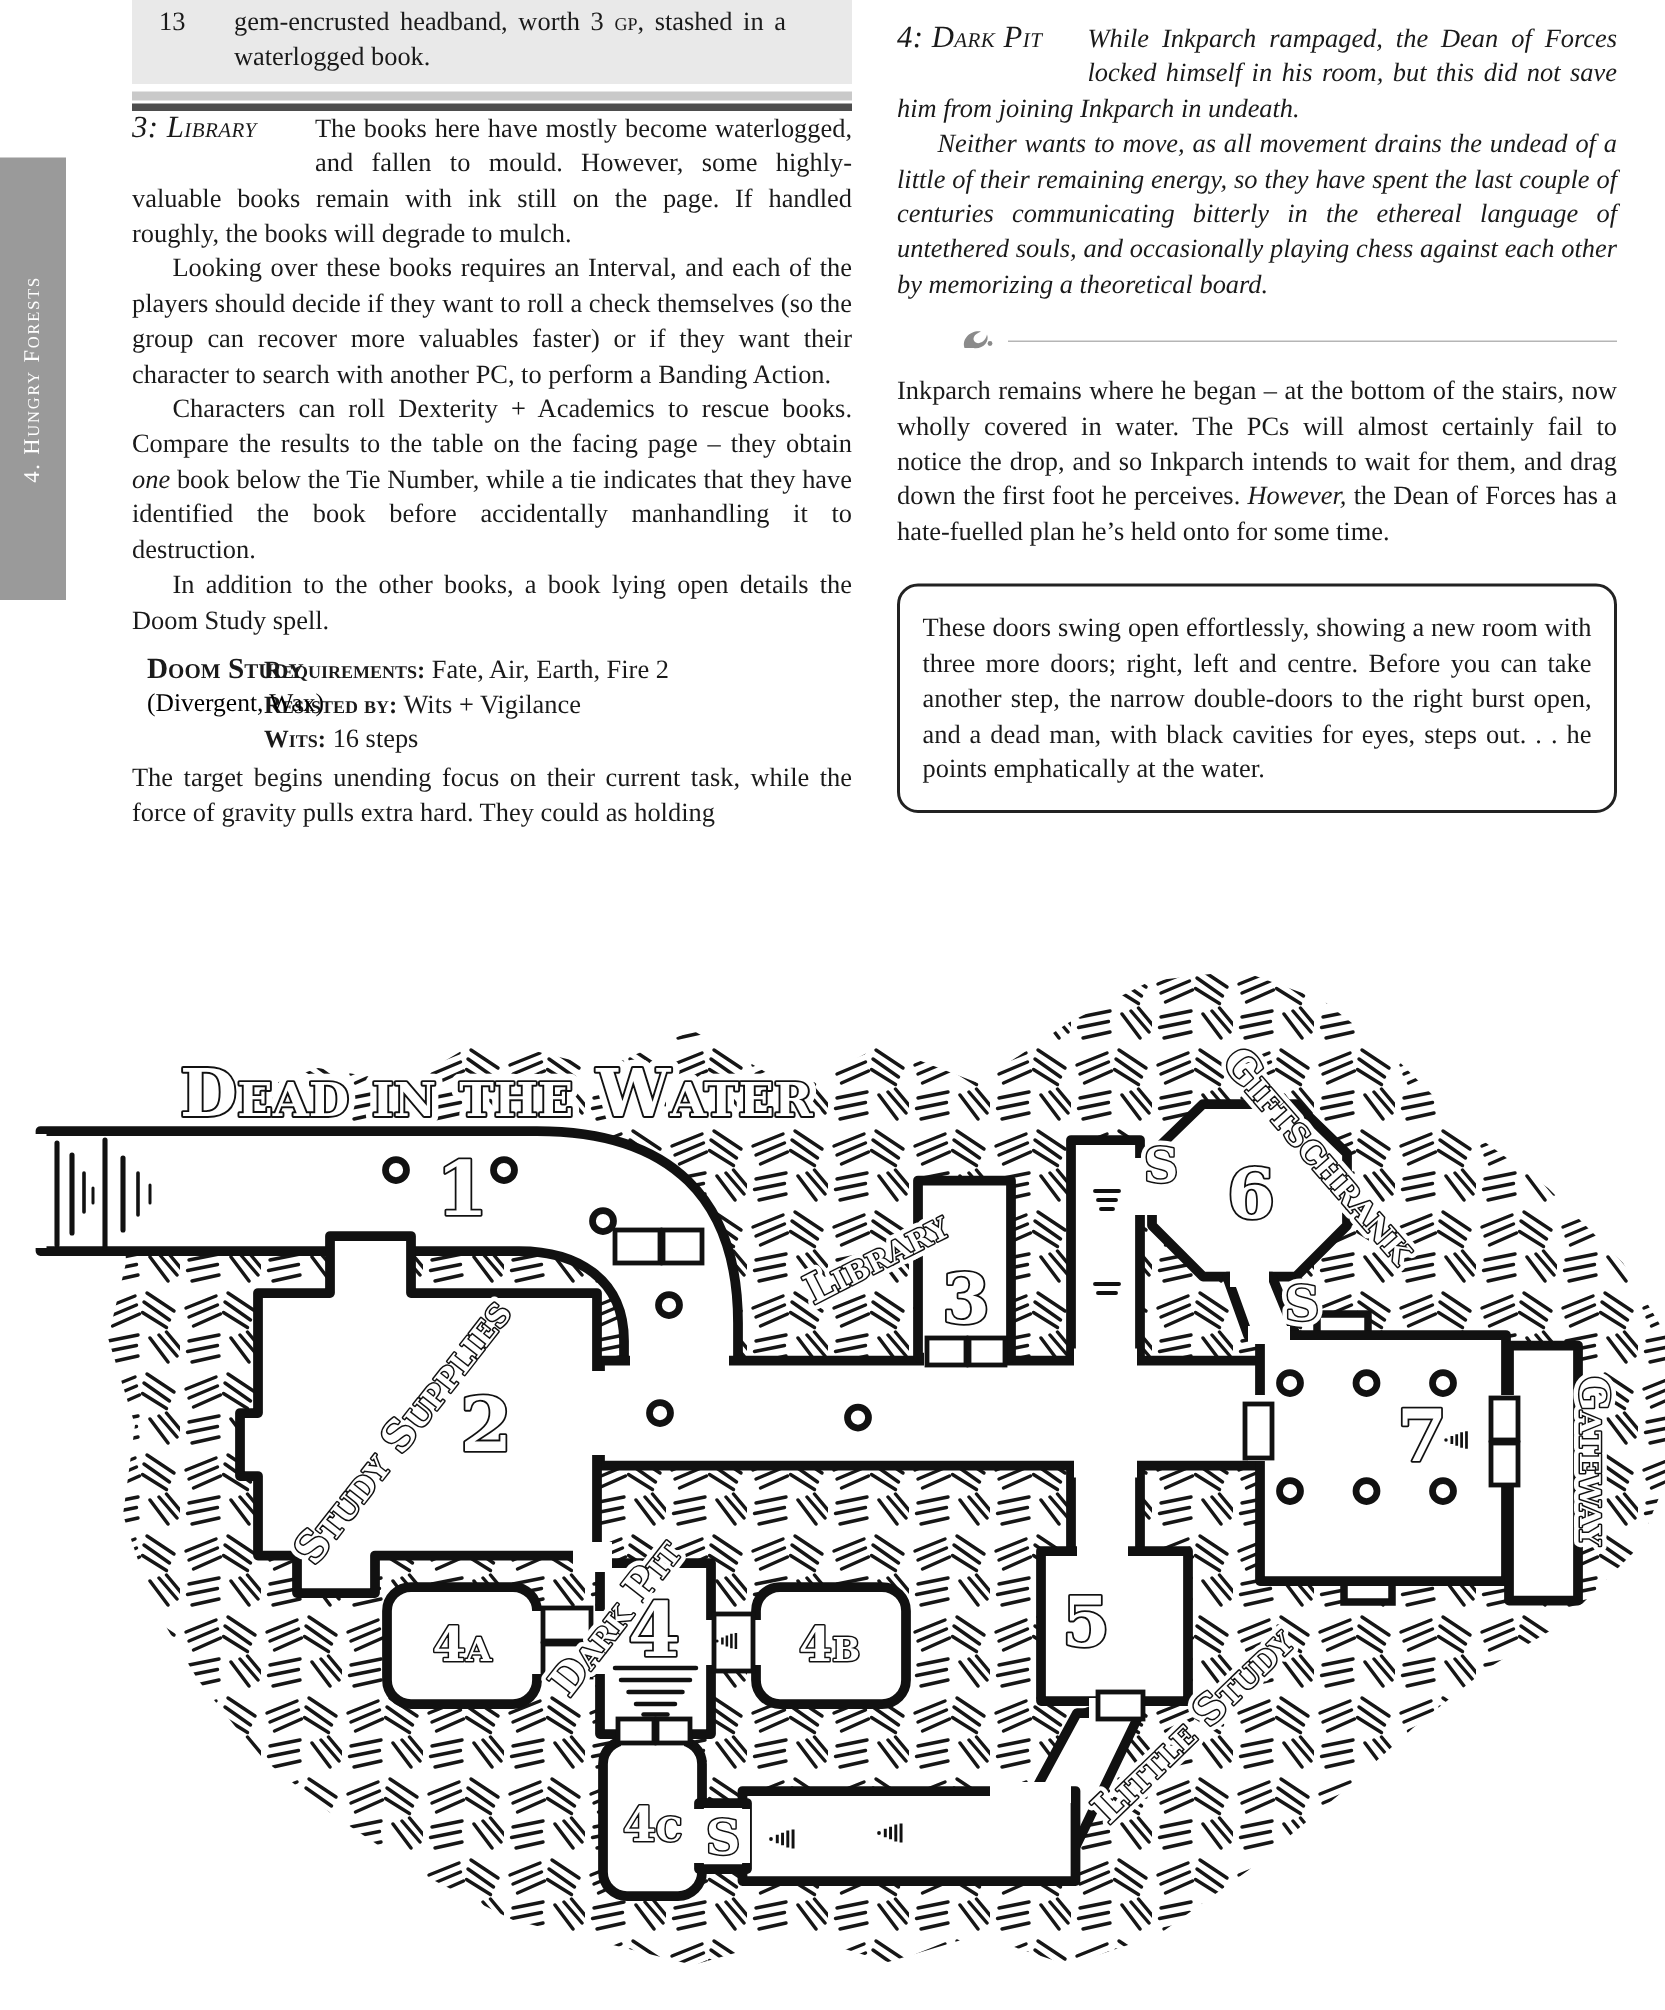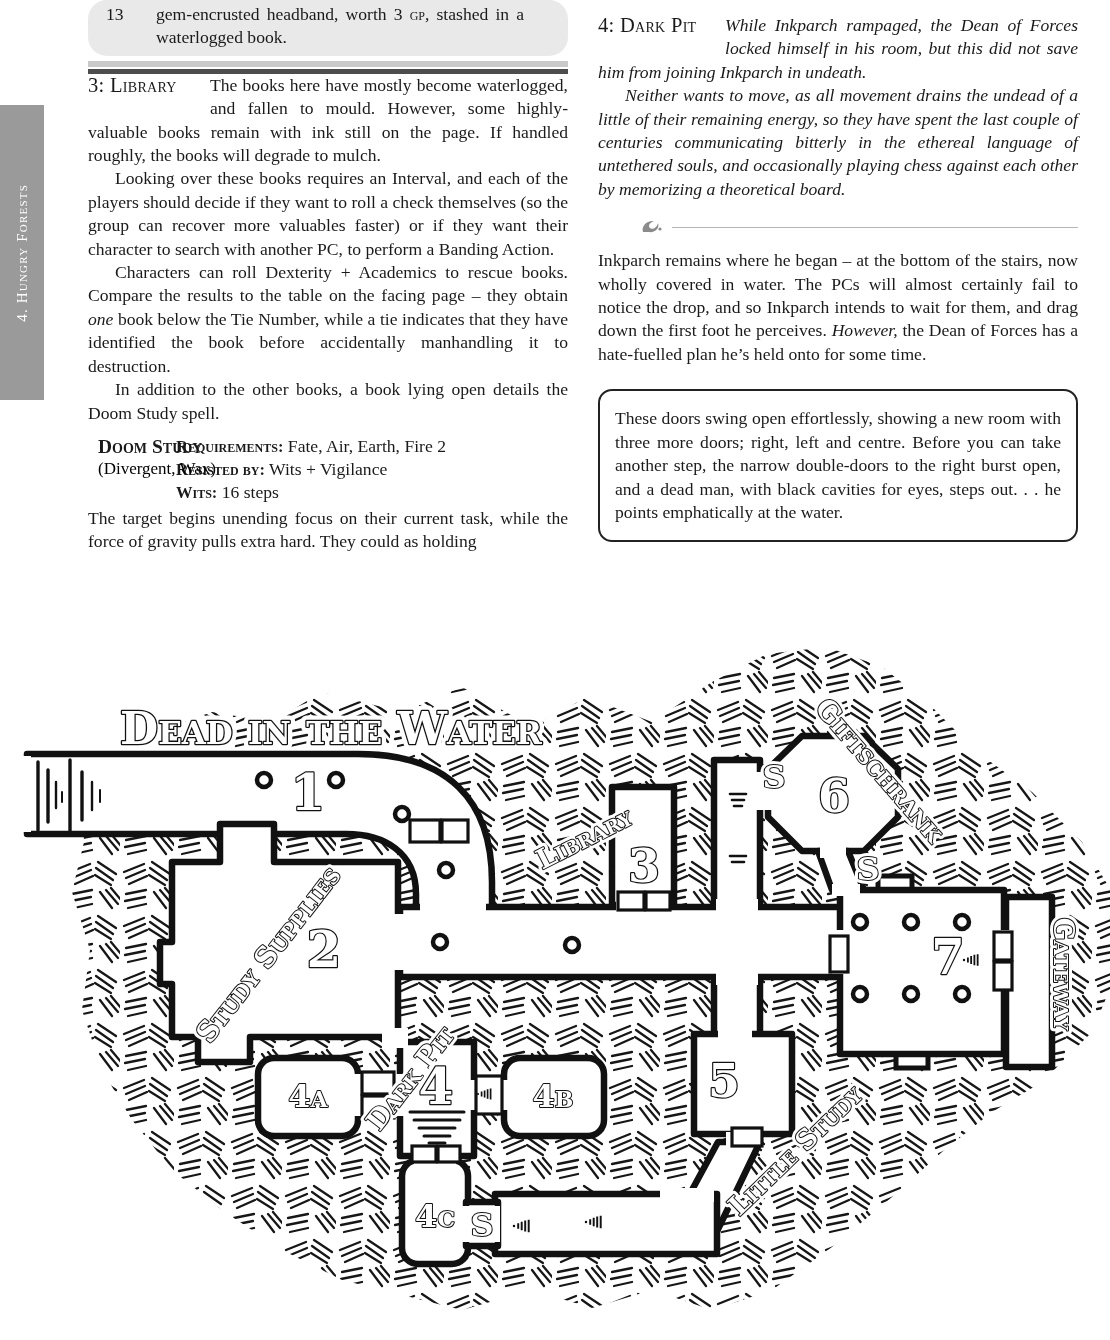--- a/index.html
+++ b/index.html
@@ -10,28 +10,28 @@
            display:flex;align-items:center;justify-content:center;}
   .sidebar-text{writing-mode:vertical-rl;transform:rotate(180deg);color:#fff;
            font-variant:small-caps;font-size:15px;letter-spacing:1.2px;white-space:nowrap;}
   
   .col{position:absolute;width:480px;text-align:justify;font-size:17.6px;line-height:23.4px;}
   .col-left{left:88px;top:0;}
   .col-right{left:598px;top:14px;}
   p.para{margin:0;}
   .indent{text-indent:27px;}
   
-  .loot-table{background:#e9e9e9;padding:3px 10px 6px 18px;display:flex;border-radius:19px;}
+  .loot-table{background:#e9e9e9;padding:3px 10px 6px 18px;display:flex;}
   .loot-roll{width:50px;flex:0 0 50px;}
   .loot-desc{flex:1;padding-right:34px;}
   .sc{font-variant:small-caps;}
   .rule-light{height:6px;background:#c9c9c9;margin-top:5px;}
   .rule-dark{height:5px;background:#4d4d4d;margin-top:2px;}
   
-  .runin-box{float:left;width:122px;height:46px;}
+  .runin-box{float:left;width:122px;height:46px;font-style:italic;}
   .runin-box.wide{width:127px;}
   .section-head{font-variant:small-caps;font-size:20.5px;letter-spacing:.3px;}
   .after-rule{margin-top:25px;}
   
   .spell{position:relative;margin-top:10px;min-height:72px;}
   .spell-left{position:absolute;left:10px;top:0;}
   .spell-name{font-weight:bold;font-variant:small-caps;font-size:19.5px;}
   .spell-tags{color:#000000;font-size:17px;line-height:22px;}
   .spell-stats{margin-left:88px;line-height:23px;}
   .stat-label{font-weight:bold;font-variant:small-caps;font-size:16.5px;}

